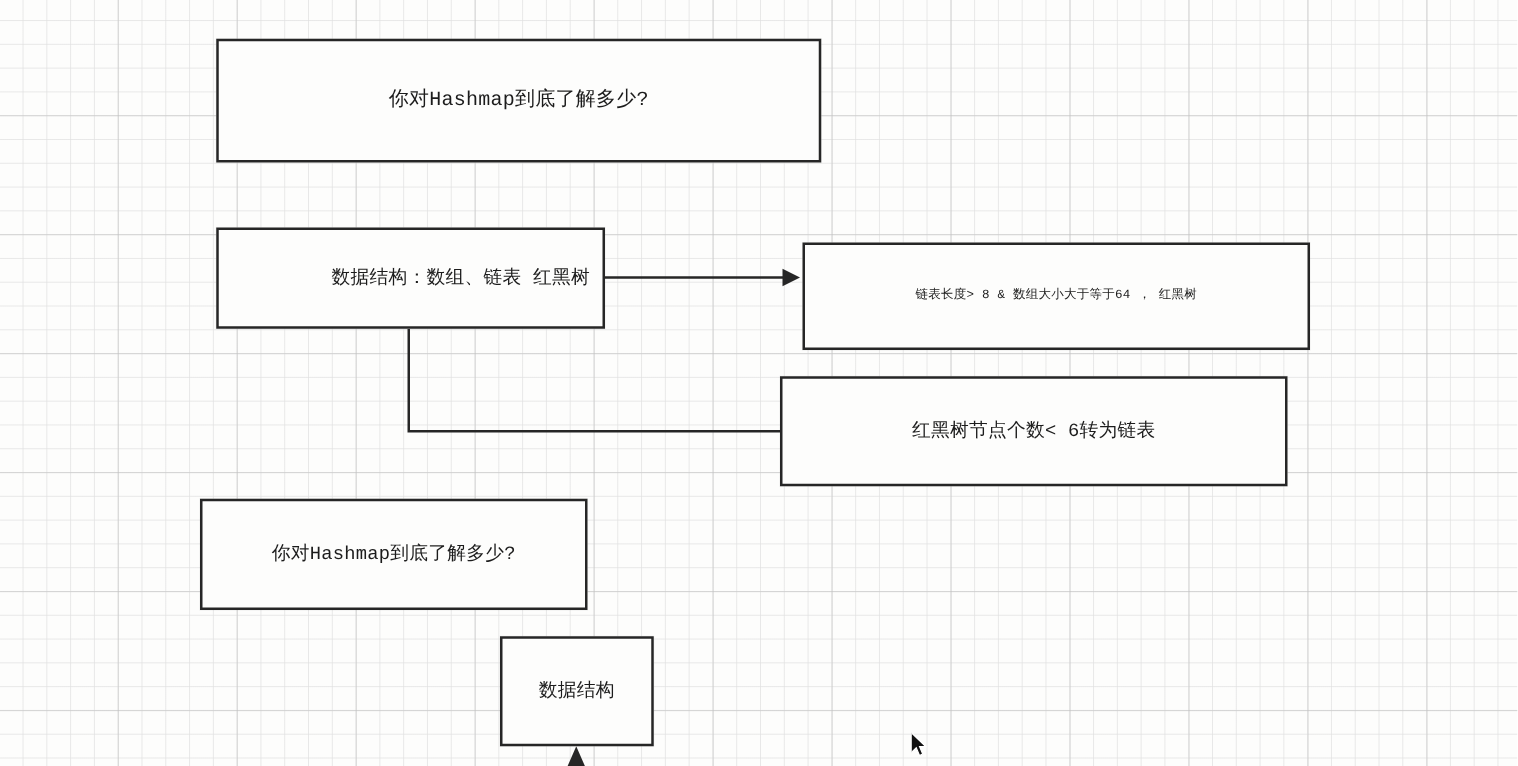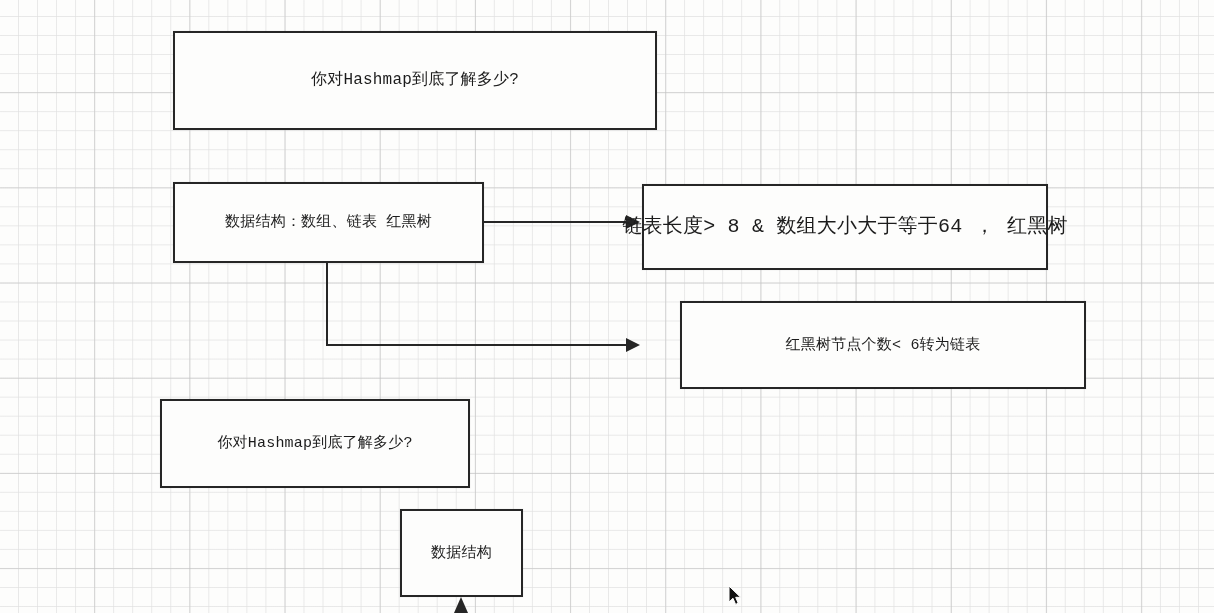--- a/index.html
+++ b/index.html
@@ -90,29 +90,29 @@
     <g>
       <polyline class="edge-line" points="461,613 461,603"></polyline>
       <polygon class="edge-head" points="461,597 454,613 468,613"></polygon>
     </g>
   </svg>
 
   <div class="node" style="left:173px; top:31px; width:484px; height:99px; font-size:16px;">
     <span class="node-label">你对Hashmap到底了解多少?</span>
   </div>
 
-  <div class="node" style="left:173px; top:182px; width:311px; height:81px; font-size:15px;">
+  <div class="node" style="left:173px; top:182px; width:311px; height:81px; font-size:15px;justify-content:flex-end;">
     <span class="node-label">数据结构：数组、链表 红黑树</span>
   </div>
 
-  <div class="node" style="left:642px; top:184px; width:406px; height:86px; font-size:20px;">
+  <div class="node" style="left:642px; top:194px; width:406px; height:86px; font-size:10px;">
     <span class="node-label">链表长度&gt; 8 &amp; 数组大小大于等于64 ， 红黑树</span>
   </div>
 
-  <div class="node" style="left:680px; top:301px; width:406px; height:88px; font-size:15px;">
+  <div class="node" style="left:624px; top:301px; width:406px; height:88px; font-size:15px;">
     <span class="node-label">红黑树节点个数&lt; 6转为链表</span>
   </div>
 
   <div class="node" style="left:160px; top:399px; width:310px; height:89px; font-size:15px;">
     <span class="node-label">你对Hashmap到底了解多少?</span>
   </div>
 
   <div class="node" style="left:400px; top:509px; width:123px; height:88px; font-size:15px;">
     <span class="node-label">数据结构</span>
   </div>

